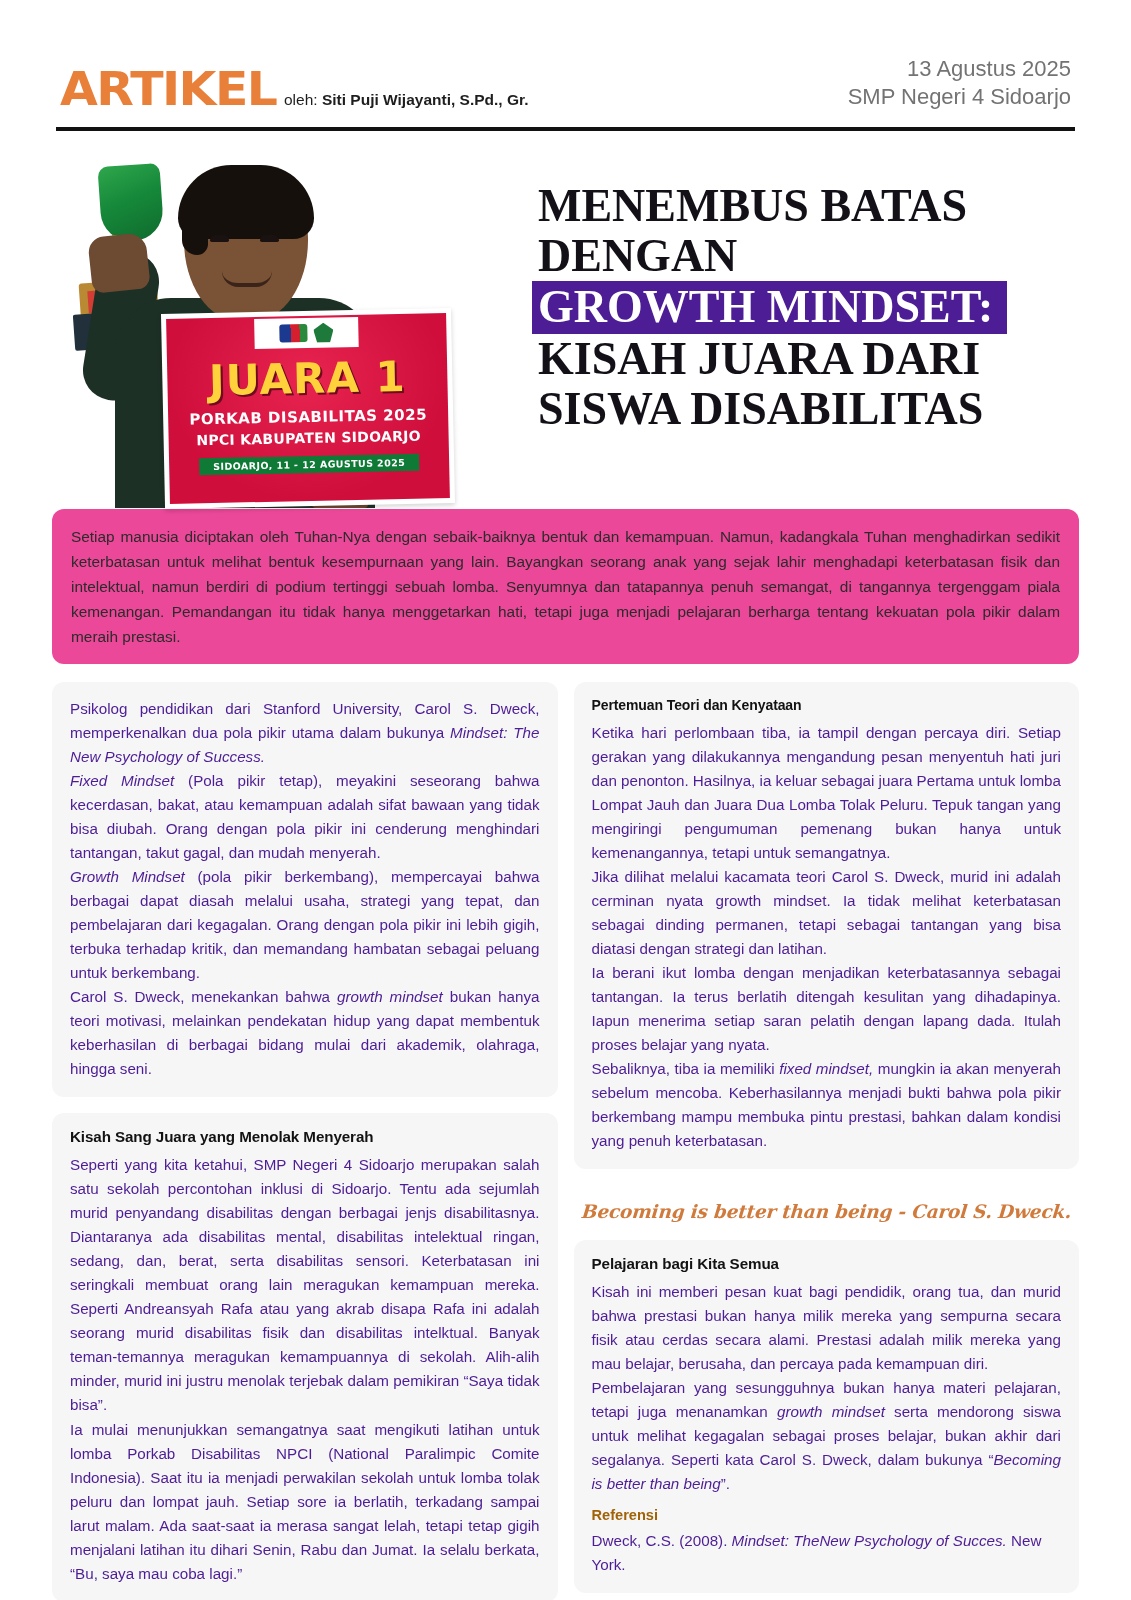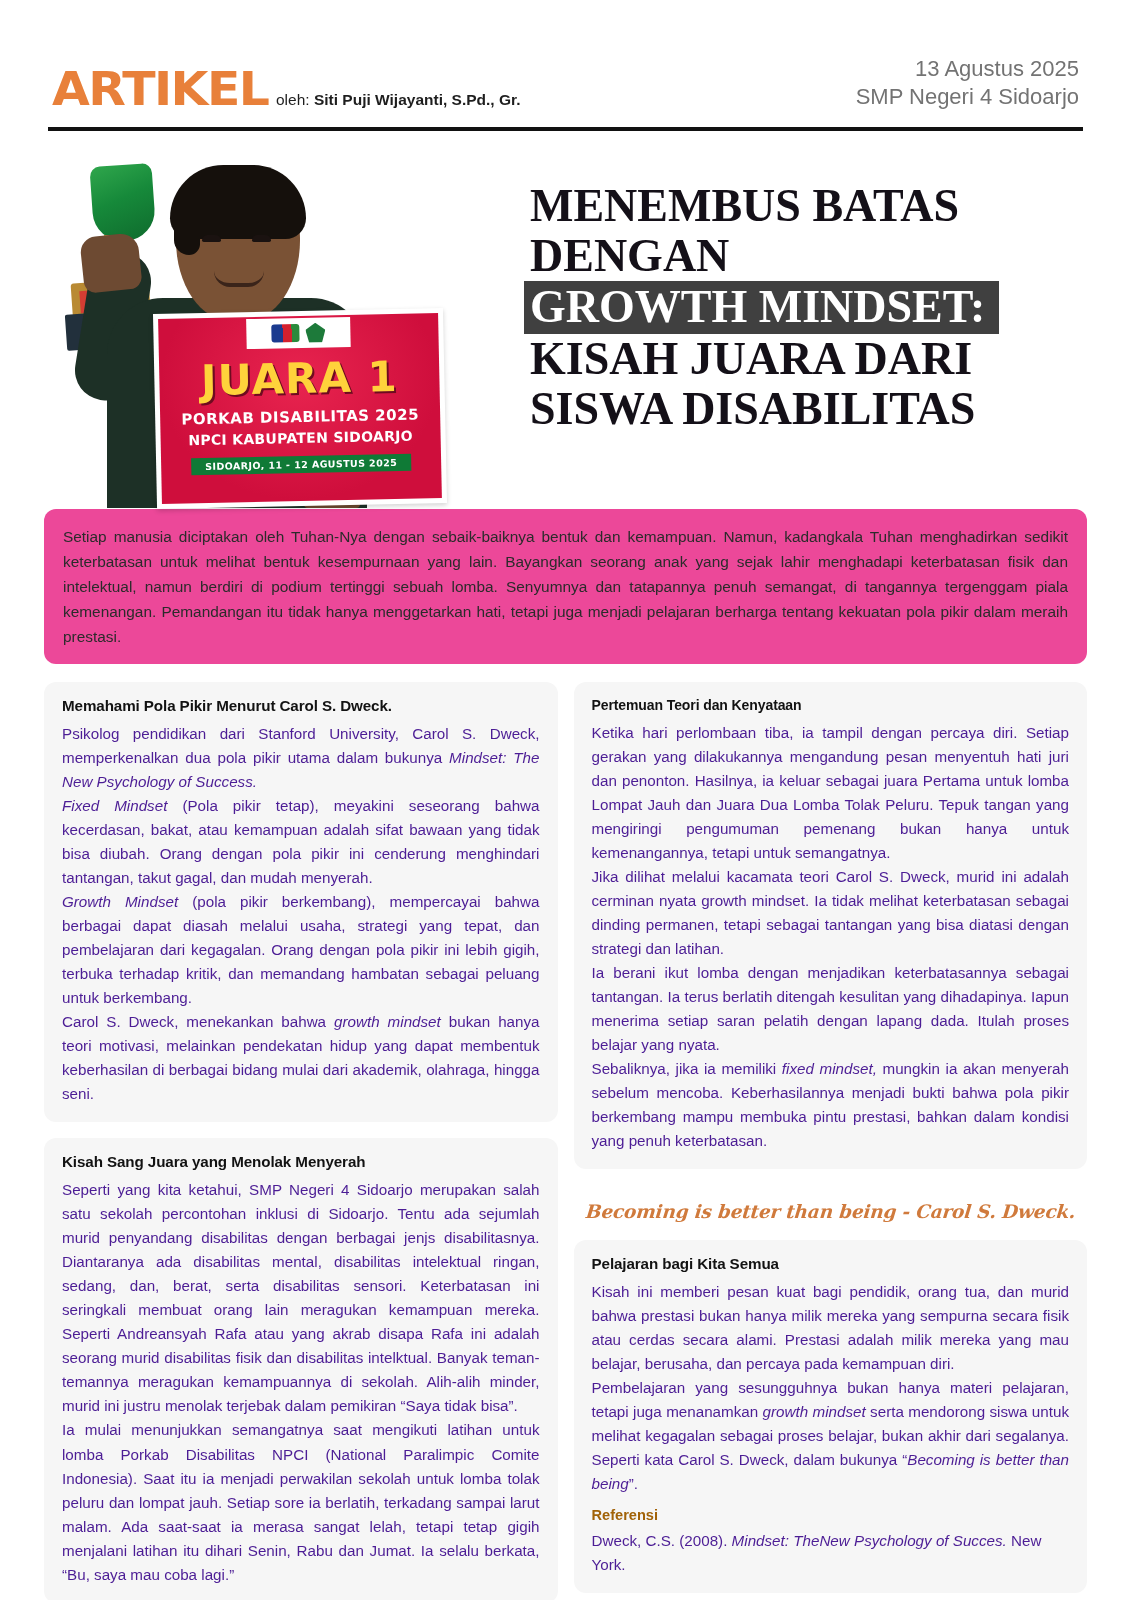--- a/index.html
+++ b/index.html
@@ -15,21 +15,21 @@
     font-family: "Liberation Sans", sans-serif;
     color: #2b2b2b;
     position: relative;
     overflow: hidden;
   }
 
   .page {
     position: relative;
     width: 1131px;
     height: 1548px;
-    padding: 0 24px;
+    padding: 0 32px;
   }
 
   
   .masthead {
     display: flex;
     align-items: flex-end;
     justify-content: space-between;
     padding: 55px 28px 6px 28px;
   }
 
@@ -96,21 +96,21 @@
     padding-top: 38px;
     padding-left: 8px;
     font-family: "Liberation Serif", serif;
     font-weight: bold;
     font-size: 46px;
     line-height: 1.08;
     letter-spacing: 0px;
     color: #141018;
   }
   .hero-title .hl {
-    background: #404040;
+    background: #4c1d95;
     color: #ffffff;
     display: block;
     padding: 1px 4px 3px 6px;
     margin-left: -6px;
     width: fit-content;
     padding-right: 14px;
   }
   .hero-title .line { display: block; }
 
   
@@ -416,21 +416,20 @@
     </div>
   </div>
 
   <div class="intro">Setiap manusia diciptakan oleh Tuhan-Nya dengan sebaik-baiknya bentuk dan kemampuan. Namun, kadangkala Tuhan menghadirkan sedikit keterbatasan untuk melihat bentuk kesempurnaan yang lain. Bayangkan seorang anak yang sejak lahir menghadapi keterbatasan fisik dan intelektual, namun berdiri di podium tertinggi sebuah lomba. Senyumnya dan tatapannya penuh semangat, di tangannya tergenggam piala kemenangan. Pemandangan itu tidak hanya menggetarkan hati, tetapi juga menjadi pelajaran berharga tentang kekuatan pola pikir dalam meraih prestasi.</div>
 
   <div class="columns">
 
     <div class="col">
 
       <div class="card">
-        <h3>Memahami Pola Pikir Menurut Carol S. Dweck.</h3>
         <p><span>Psikolog pendidikan dari Stanford University, Carol S. Dweck, memperkenalkan dua pola pikir utama dalam bukunya </span><em>Mindset: The New Psychology of Success.</em></p>
         <p><em>Fixed Mindset</em><span> (Pola pikir tetap), meyakini  seseorang bahwa kecerdasan, bakat, atau kemampuan adalah sifat bawaan yang tidak bisa diubah. Orang dengan pola pikir ini cenderung menghindari tantangan, takut gagal, dan mudah menyerah.</span></p>
         <p><em>Growth Mindset</em><span> (pola pikir berkembang), mempercayai bahwa berbagai dapat diasah melalui usaha, strategi yang tepat, dan pembelajaran dari kegagalan. Orang dengan pola pikir ini lebih gigih, terbuka terhadap kritik, dan memandang hambatan sebagai peluang untuk berkembang.</span></p>
         <p><span>Carol S. Dweck, menekankan bahwa </span><em>growth mindset</em><span> bukan hanya teori motivasi, melainkan pendekatan hidup yang dapat membentuk keberhasilan di berbagai bidang mulai dari akademik, olahraga, hingga seni.</span></p>
       </div>
 
       <div class="card">
         <h3>Kisah Sang Juara yang Menolak Menyerah</h3>
         <p>Seperti yang kita ketahui, SMP Negeri 4 Sidoarjo merupakan salah satu sekolah percontohan inklusi di Sidoarjo. Tentu ada sejumlah  murid penyandang disabilitas dengan berbagai jenjs disabilitasnya. Diantaranya ada disabilitas mental, disabilitas intelektual ringan, sedang, dan, berat, serta disabilitas sensori. Keterbatasan ini seringkali membuat orang lain meragukan kemampuan mereka. Seperti Andreansyah Rafa atau yang akrab disapa Rafa ini adalah seorang murid disabilitas fisik dan disabilitas intelktual. Banyak teman-temannya meragukan kemampuannya di sekolah. Alih-alih minder, murid ini justru menolak terjebak dalam pemikiran “Saya tidak bisa”.</p>
         <p>Ia mulai menunjukkan semangatnya saat mengikuti latihan untuk lomba Porkab Disabilitas NPCI (National Paralimpic Comite Indonesia). Saat itu ia menjadi perwakilan sekolah untuk lomba tolak peluru dan lompat jauh. Setiap sore ia berlatih, terkadang sampai larut malam. Ada saat-saat ia merasa sangat lelah, tetapi tetap gigih menjalani latihan itu dihari Senin, Rabu dan Jumat. Ia selalu berkata, “Bu, saya mau coba lagi.”</p>
@@ -438,21 +437,21 @@
 
     </div>
 
     <div class="col">
 
       <div class="card">
         <h3 class="small">Pertemuan Teori dan Kenyataan</h3>
         <p>Ketika hari perlombaan tiba, ia tampil dengan percaya diri. Setiap gerakan yang dilakukannya mengandung pesan menyentuh hati juri dan penonton. Hasilnya, ia keluar sebagai juara Pertama untuk lomba Lompat Jauh dan Juara Dua Lomba Tolak Peluru. Tepuk tangan yang mengiringi pengumuman pemenang bukan hanya untuk kemenangannya, tetapi untuk semangatnya.</p>
         <p>Jika dilihat melalui kacamata teori Carol S. Dweck, murid ini adalah cerminan nyata growth mindset. Ia tidak melihat keterbatasan sebagai dinding permanen, tetapi sebagai tantangan yang bisa diatasi dengan strategi dan latihan.</p>
         <p>Ia berani ikut lomba dengan menjadikan keterbatasannya sebagai tantangan. Ia terus berlatih ditengah kesulitan yang dihadapinya. Iapun menerima setiap saran pelatih dengan lapang dada. Itulah proses belajar yang nyata.</p>
-        <p><span>Sebaliknya, jika ia memiliki </span><em>fixed mindset,</em><span> mungkin ia akan menyerah sebelum mencoba. Keberhasilannya menjadi bukti bahwa pola pikir berkembang mampu membuka pintu prestasi, bahkan dalam kondisi yang penuh keterbatasan.</span></p>
+        <p><span>Sebaliknya, tiba ia memiliki </span><em>fixed mindset,</em><span> mungkin ia akan menyerah sebelum mencoba. Keberhasilannya menjadi bukti bahwa pola pikir berkembang mampu membuka pintu prestasi, bahkan dalam kondisi yang penuh keterbatasan.</span></p>
       </div>
 
       <div class="quote">Becoming is better than being - Carol S. Dweck.</div>
 
       <div class="card">
         <h3>Pelajaran bagi Kita Semua</h3>
         <p>Kisah ini memberi pesan kuat bagi pendidik, orang tua, dan murid bahwa prestasi bukan hanya milik mereka yang sempurna secara fisik atau cerdas secara alami. Prestasi adalah milik mereka yang mau belajar, berusaha, dan percaya pada kemampuan diri.</p>
         <p><span>Pembelajaran yang sesungguhnya bukan hanya materi pelajaran, tetapi juga menanamkan </span><em>growth mindset</em><span> serta mendorong siswa untuk melihat kegagalan sebagai proses belajar, bukan akhir dari segalanya. Seperti kata Carol S. Dweck, dalam bukunya “</span><em>Becoming is better than being</em><span>”.</span></p>
         <h4>Referensi</h4>
         <p class="ref"><span>Dweck, C.S. (2008). </span><em>Mindset: TheNew Psychology of Succes.</em><span> New York.</span></p>

